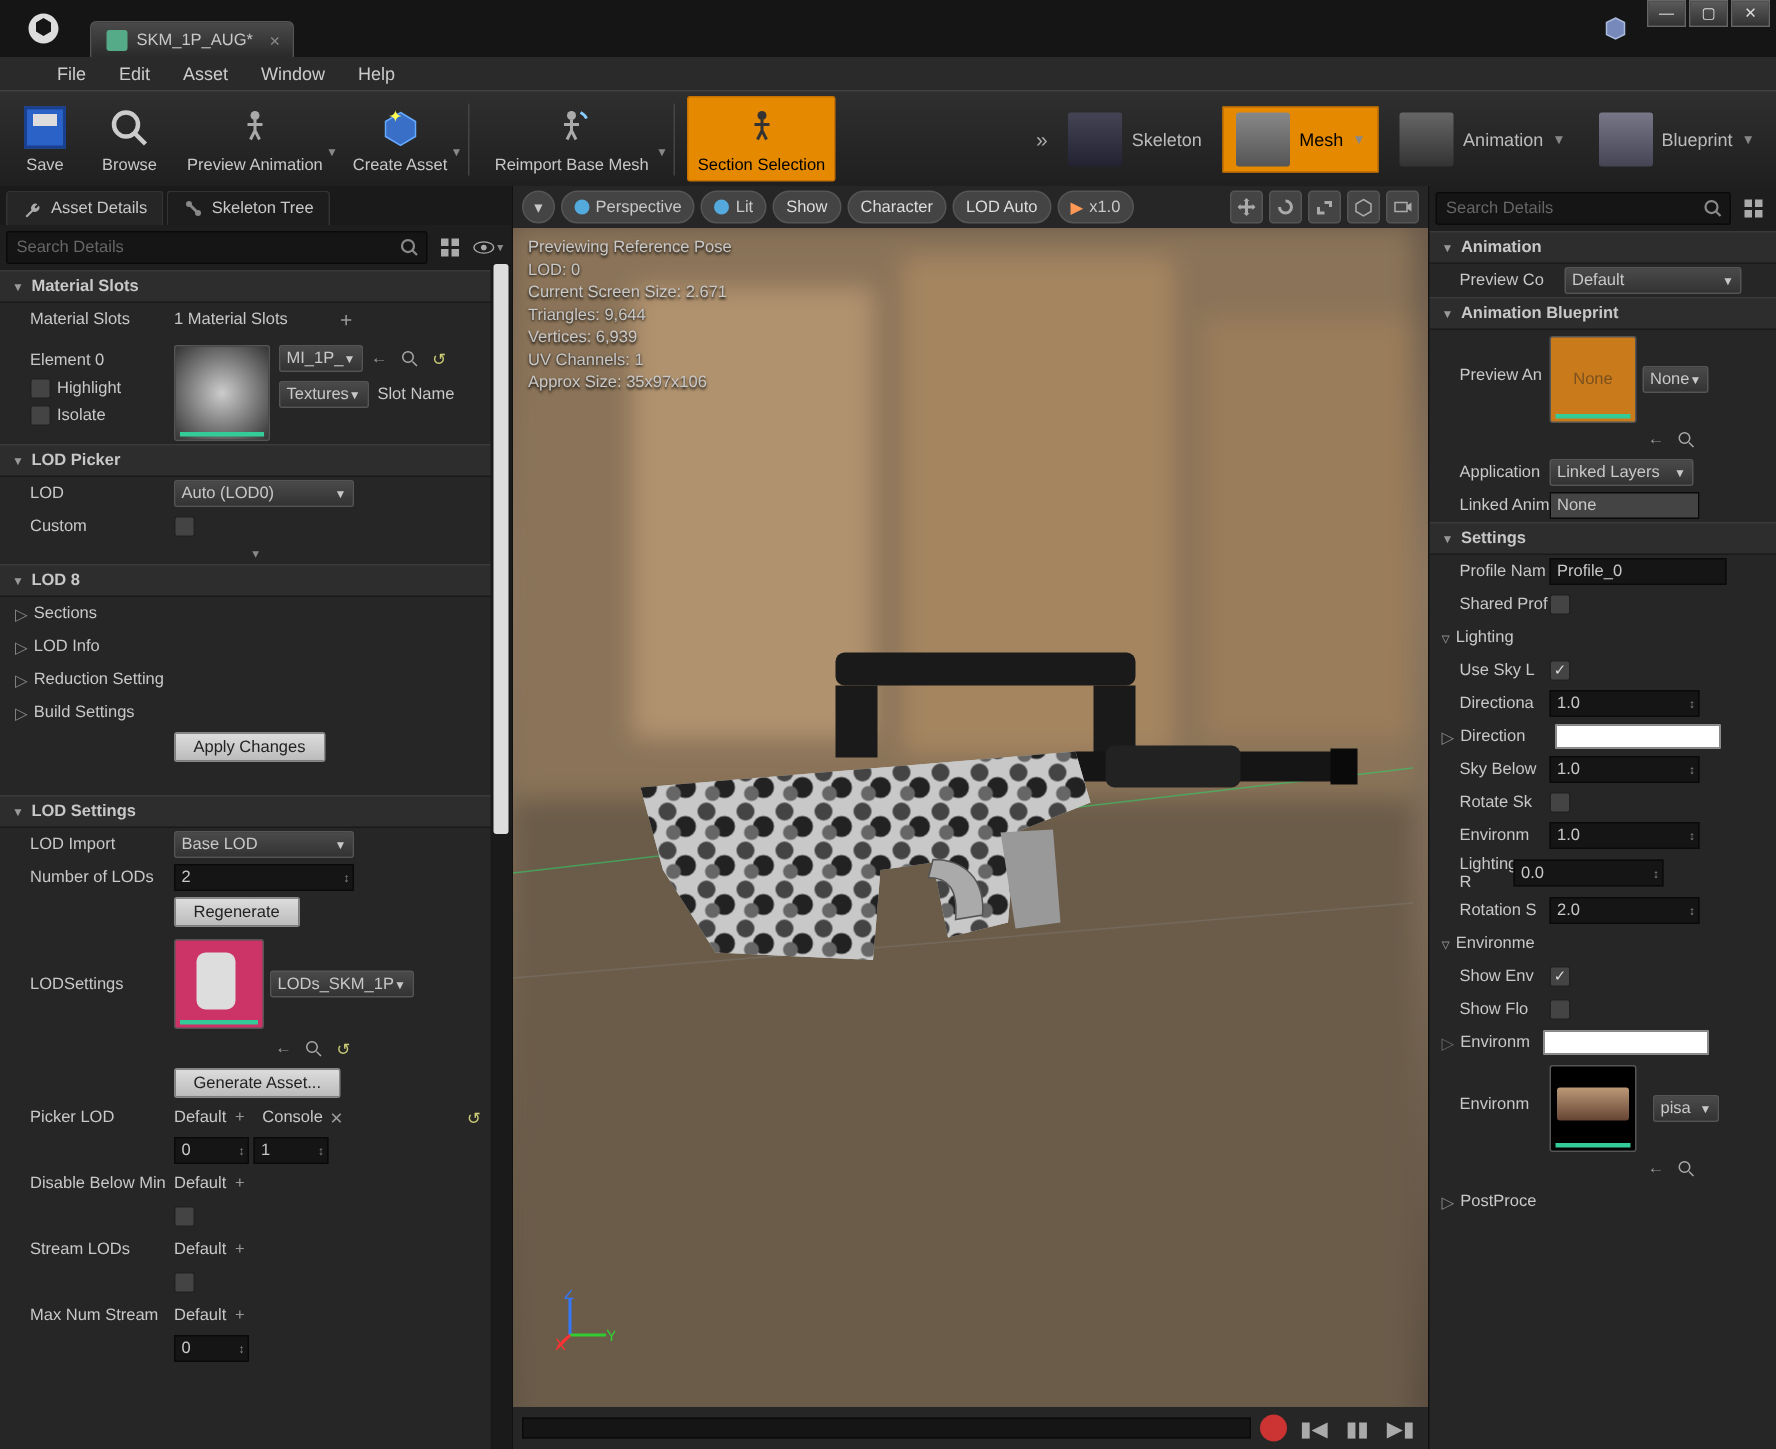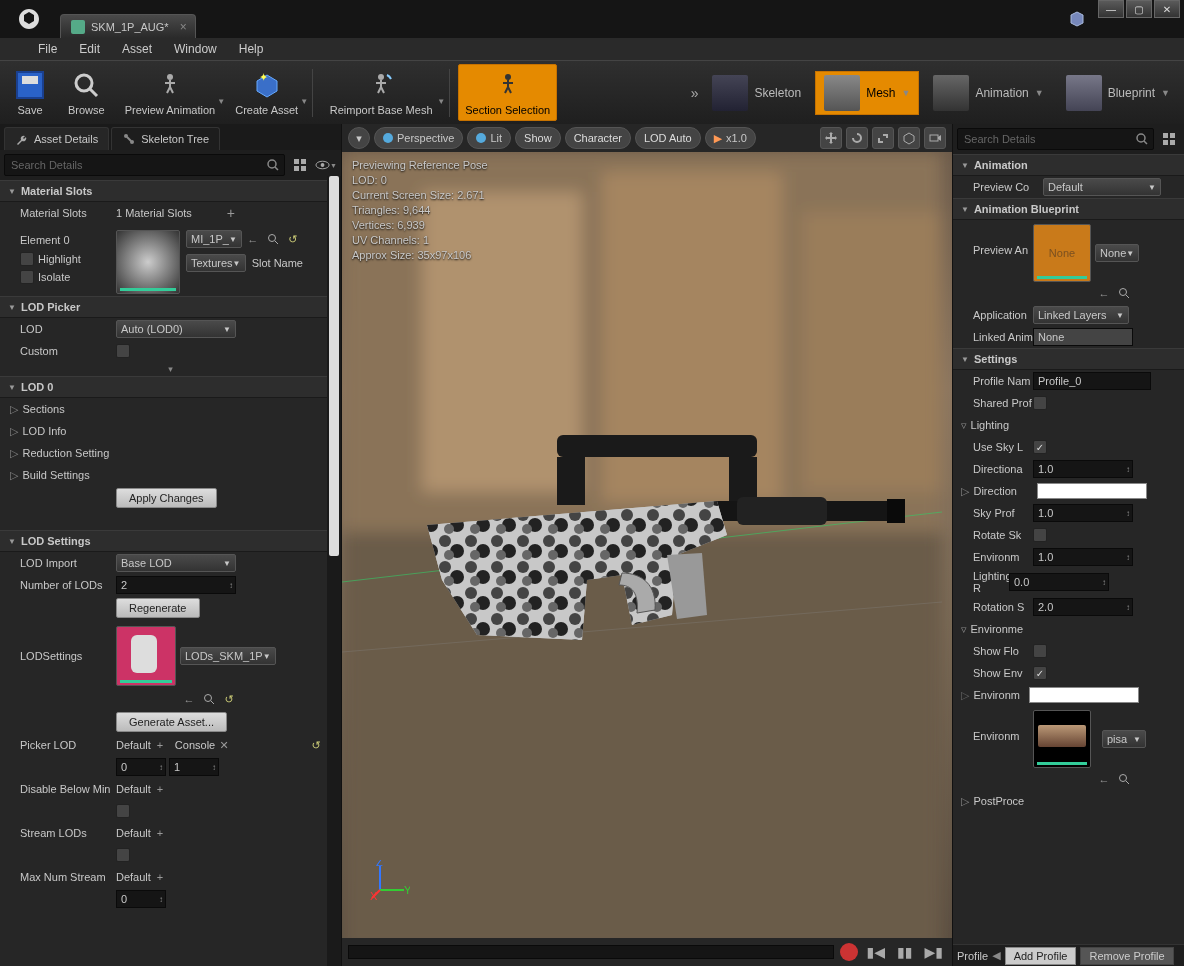--- a/index.html
+++ b/index.html
@@ -320,21 +320,21 @@
           </span>
         </div>
       <div class="row">
           <span class="label">Custom</span>
           <span class="checkbox"></span>
         </div>
       <div style="text-align:center;color:#888;font-size:9px;padding:2px">▾</div>
 
       <div class="cat-head">
           <span class="tri">▼</span>
-          <span>LOD 0</span>
+          <span>LOD 8</span>
         </div>
       <div class="row">
           <span style="margin-left:-10px;margin-right:4px;color:#888">▷</span>
           <span>Sections</span>
         </div>
       <div class="row">
           <span style="margin-left:-10px;margin-right:4px;color:#888">▷</span>
           <span>LOD Info</span>
         </div>
       <div class="row">
@@ -666,21 +666,21 @@
             <span>1.0</span>
             <span class="spin">↕</span>
           </span>
         </div>
       <div class="row">
           <span style="margin-left:-12px;margin-right:4px;color:#888">▷</span>
           <span class="label" style="width:64px">Direction</span>
           <span style="display:inline-block;width:110px;height:16px;background:#fff;border:1px solid #888"></span>
         </div>
       <div class="row">
-          <span class="label" style="width:60px">Sky Prof</span>
+          <span class="label" style="width:60px">Sky Below</span>
           <span class="numbox" style="min-width:100px">
             <span>1.0</span>
             <span class="spin">↕</span>
           </span>
         </div>
       <div class="row">
           <span class="label" style="width:60px">Rotate Sk</span>
           <span class="checkbox"></span>
         </div>
       <div class="row" style="color:#666">
@@ -702,26 +702,26 @@
           <span class="numbox" style="min-width:100px">
             <span>2.0</span>
             <span class="spin">↕</span>
           </span>
         </div>
       <div class="row">
           <span style="margin-left:-12px;margin-right:4px;color:#888">▿</span>
           <span>Environme</span>
         </div>
       <div class="row">
+          <span class="label" style="width:60px">Show Env</span>
+          <span class="checkbox checked"></span>
+        </div>
+      <div class="row">
           <span class="label" style="width:60px">Show Flo</span>
           <span class="checkbox"></span>
-        </div>
-      <div class="row">
-          <span class="label" style="width:60px">Show Env</span>
-          <span class="checkbox checked"></span>
         </div>
       <div class="row" style="color:#666">
           <span style="margin-left:-12px;margin-right:4px;color:#666">▷</span>
           <span class="label" style="width:56px">Environm</span>
           <span style="display:inline-block;width:110px;height:16px;background:#fff;border:1px solid #888"></span>
         </div>
       <div class="row" style="align-items:flex-start;padding-top:4px">
         <span class="label" style="width:60px;padding-top:20px">Environm</span>
         <div>
           <div style="display:flex;align-items:center;gap:11px">
@@ -743,21 +743,15 @@
               </span>
           </div>
         </div>
       </div>
       <div class="row">
           <span style="margin-left:-12px;margin-right:4px;color:#888">▷</span>
           <span>PostProce</span>
         </div>
     </div>
 
-    <div class="profile-row">
-      <span>Profile</span>
-      <span style="color:#888">◀</span>
-      <span class="pbtn">Add Profile</span>
-      <span class="pbtn dark">Remove Profile</span>
-    </div>
   </div>
 
 </div>
 
 </body></html>

